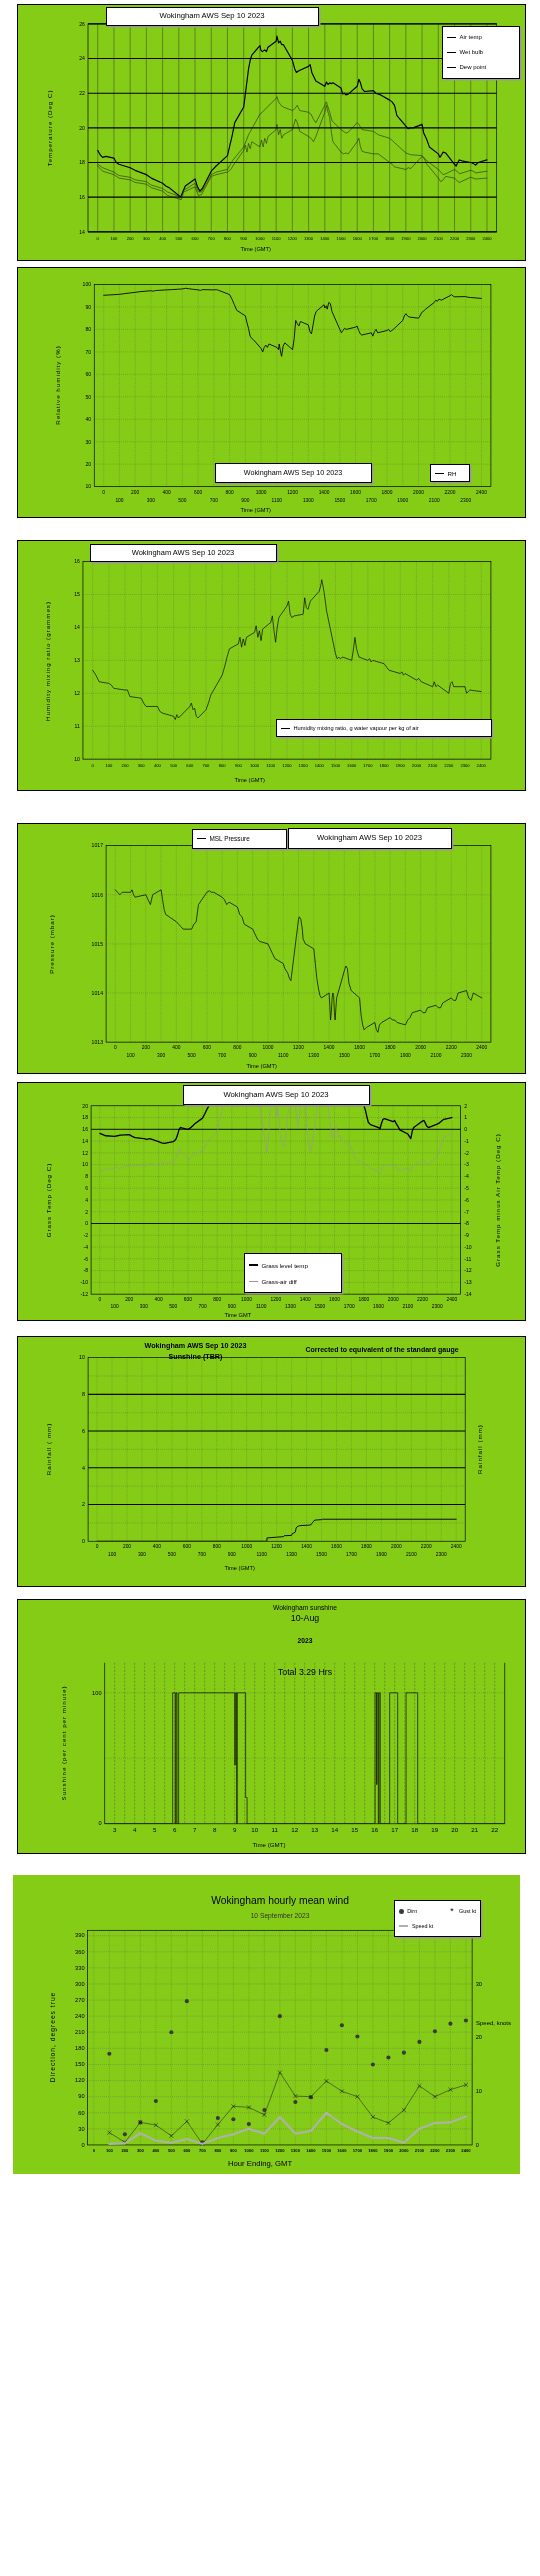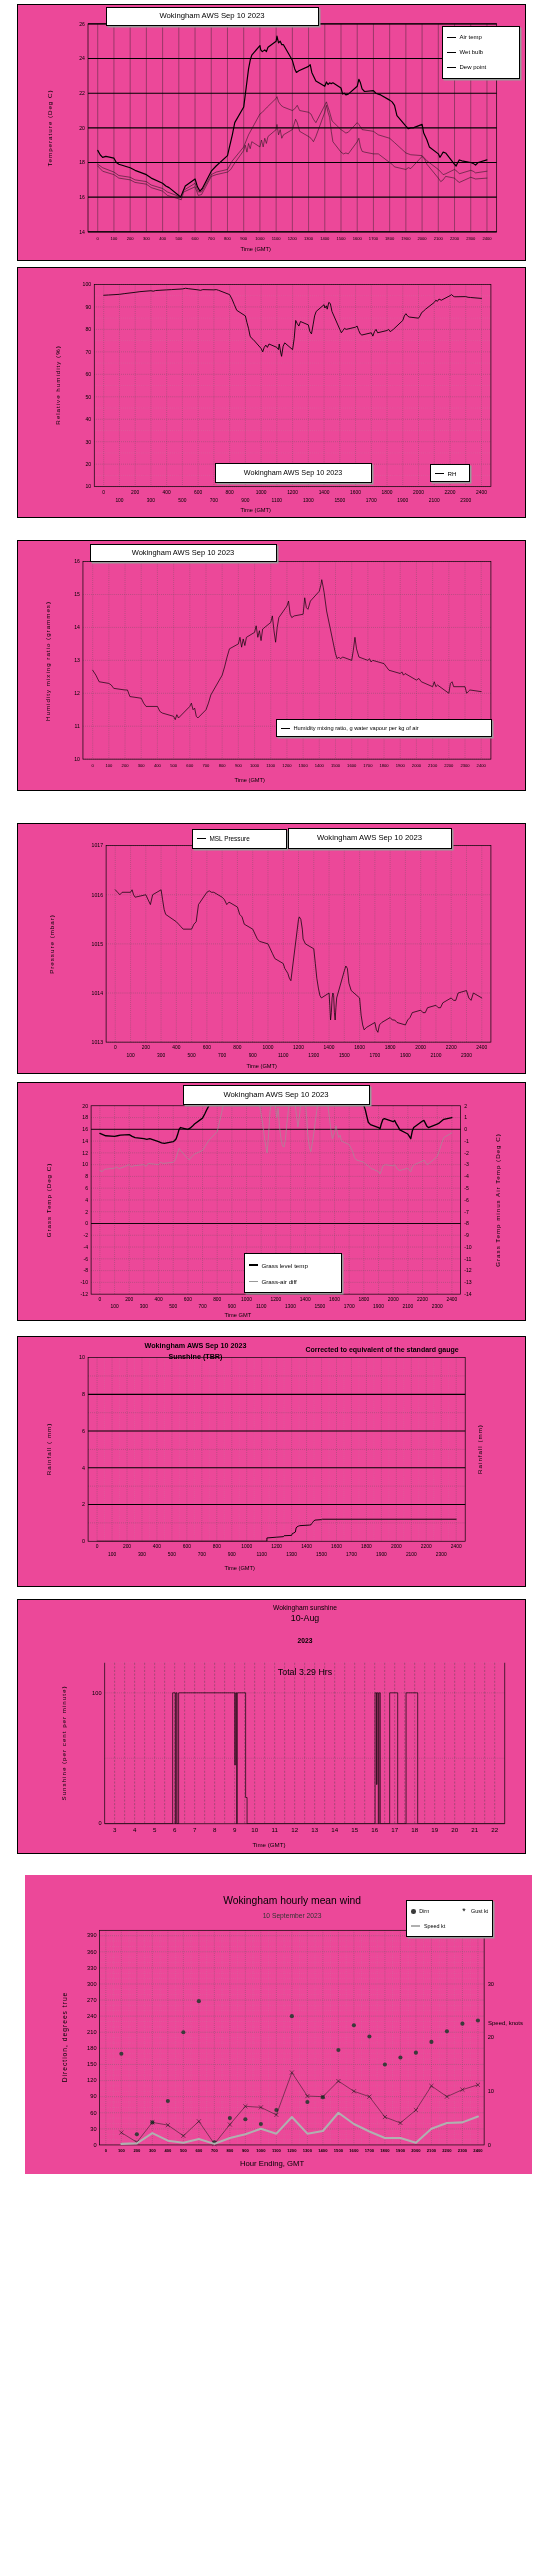--- a/index.html
+++ b/index.html
@@ -1,18 +1,18 @@
 <!DOCTYPE html>
 <html style="font-size:8.2px"><head>
 <meta charset="utf-8">
 <style>
   html,body{margin:0;padding:0;background:#fff;}
   #screen{position:relative;width:541px;height:2620px;background:#ffffff;overflow:hidden;
           font-family:"Liberation Sans",sans-serif;color:#000;}
-  .chart{position:absolute;background:#ec4899;}
+  .chart{position:absolute;background:#84cc16;}
   .chart.b{border:0.8px solid #000;}
   .chart svg{position:absolute;left:0;top:0;z-index:1;}
   .ov{position:absolute;z-index:2;}
   .tbox{border:0.5px solid #000;background:#fff;text-align:center;box-shadow:1.5px 1.5px 0 #999;}
   .legend{border:0.5px solid #000;background:#fff;box-shadow:1.5px 1.5px 0 #999;padding:3.1px 4.1px;
           display:flex;flex-direction:column;justify-content:space-around;}
   .lrow{display:flex;align-items:center;white-space:nowrap;}
   .ls{display:inline-block;width:9.3px;height:0;margin-right:3.6px;flex:0 0 9.3px;}
   .ls.th{border-top:1.5px solid #000;}
   .ls.tn{border-top:0.5px solid #000;}
@@ -710,21 +710,21 @@
         <text x="926.55" y="452" text-anchor="middle" font-size="12">22</text>
       </svg>
     <div class="ov tl" style="left:210px;top:4.1px;width:155px;font-size:6.7px;">Wokingham sunshine</div>
     <div class="ov tl" style="left:210px;top:13.4px;width:155px;font-size:8.8px;">10-Aug</div>
     <div class="ov tl" style="left:210px;top:37px;width:155px;font-size:6.7px;font-weight:700;">2023</div>
     <div class="ov tl" style="left:210px;top:67px;width:155px;font-size:8.8px;">Total 3.29 Hrs</div>
     <div class="ylab" style="left:45px;top:143px;">Sunshine (per cent per minute)</div>
     <div class="xlab" style="left:235px;top:241px;width:103px;font-size:6.2px;">Time (GMT)</div>
   </div>
 
-  <div class="chart" style="left:25px;top:1875px;width:507px;height:299px;">
+  <div class="chart" style="left:13px;top:1875px;width:507px;height:299px;">
     <svg width="507" height="299" viewBox="0 0 985 580">
         <defs>
           <clipPath id="cp7">
             <rect x="145" y="107" width="747" height="417"></rect>
           </clipPath>
         </defs>
         <line x1="172.10887096774195" y1="107" x2="172.10887096774195" y2="524" class="gdl"></line>
         <line x1="202.22983870967744" y1="107" x2="202.22983870967744" y2="524" class="gdl"></line>
         <line x1="232.3508064516129" y1="107" x2="232.3508064516129" y2="524" class="gdl"></line>
         <line x1="262.4717741935484" y1="107" x2="262.4717741935484" y2="524" class="gdl"></line>

